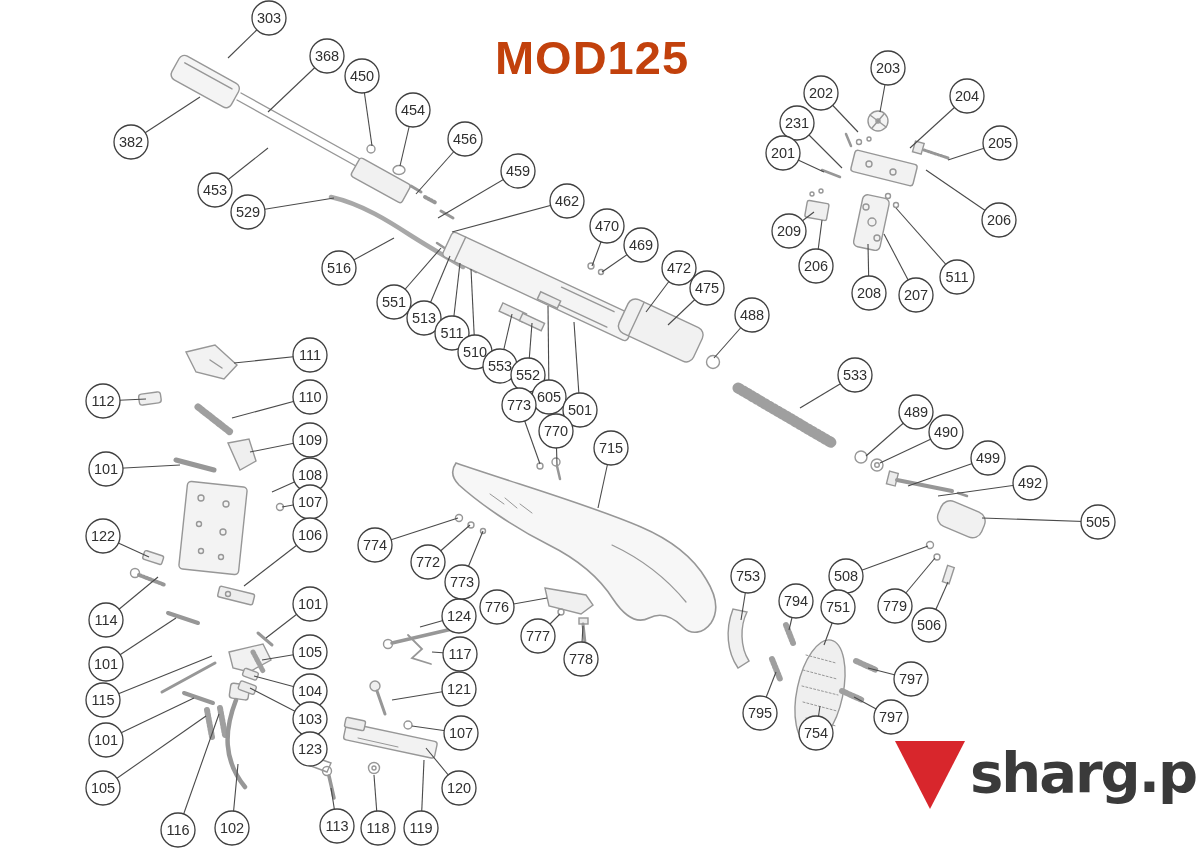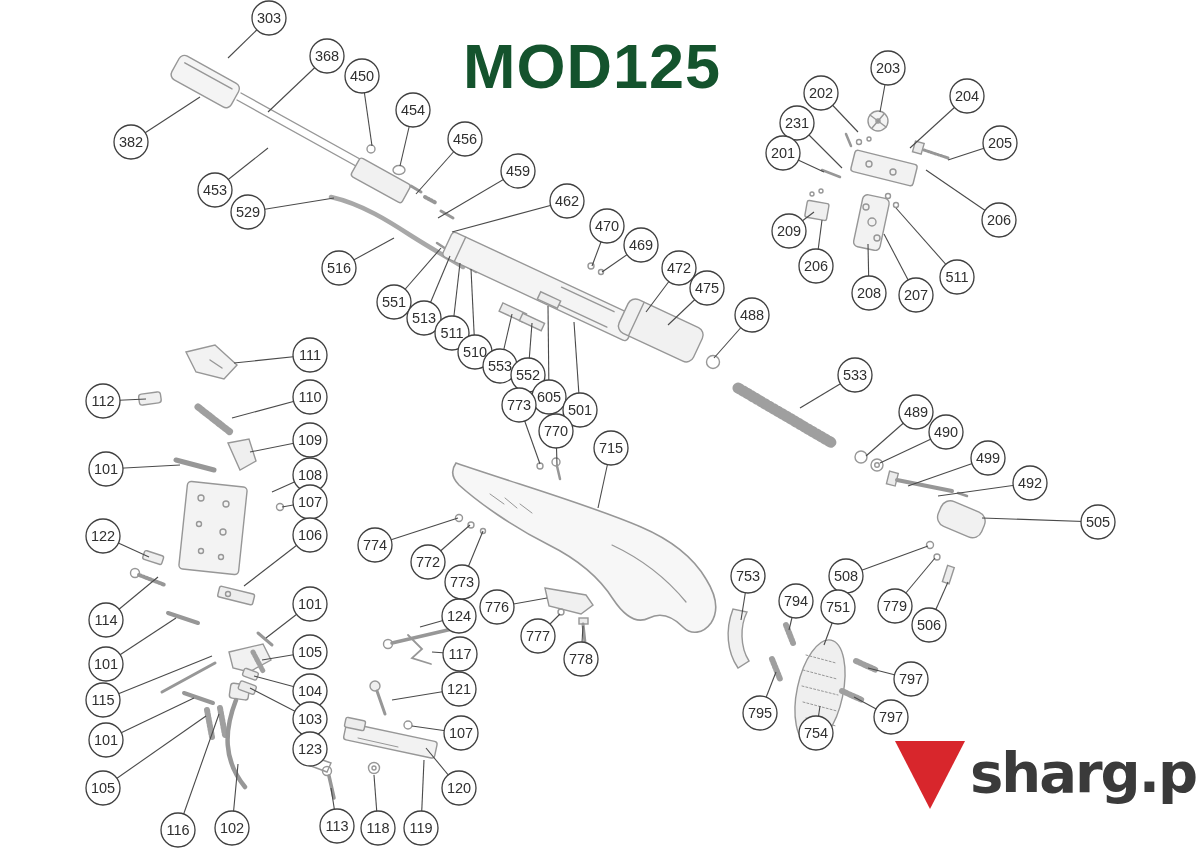--- a/index.html
+++ b/index.html
@@ -1,20 +1,20 @@
 <!DOCTYPE html>
 <html><head>
 <meta charset="utf-8">
 <style>
   html,body{margin:0;padding:0;background:#fff;}
   .page{position:relative;width:1200px;height:848px;background:#fff;overflow:hidden;
         font-family:"Liberation Sans",sans-serif;}
   #diagram{position:absolute;left:0;top:0;}
   .title{position:absolute;left:592px;top:30px;transform:translateX(-50%);
-         font-size:63px;font-weight:bold;color:#14532d;letter-spacing:1px;white-space:nowrap;}
+         font-size:47px;font-weight:bold;color:#c2410c;letter-spacing:1px;white-space:nowrap;}
   #leaders line{stroke:#4a4a4a;stroke-width:1.1;}
   #callouts circle{fill:#ffffff;stroke:#3f3f3f;stroke-width:1.3;}
   #callouts text{font-family:"Liberation Sans",sans-serif;font-size:14.5px;fill:#2f2f2f;
                  text-anchor:middle;}
   .logo{position:absolute;left:893px;top:735px;display:flex;align-items:center;gap:3px;}
   .logo-text{font-family:"DejaVu Sans",sans-serif;font-weight:bold;font-size:56px;
              color:#3a3a3a;letter-spacing:-2px;line-height:1;}
 </style>
 </head>
 <body>

